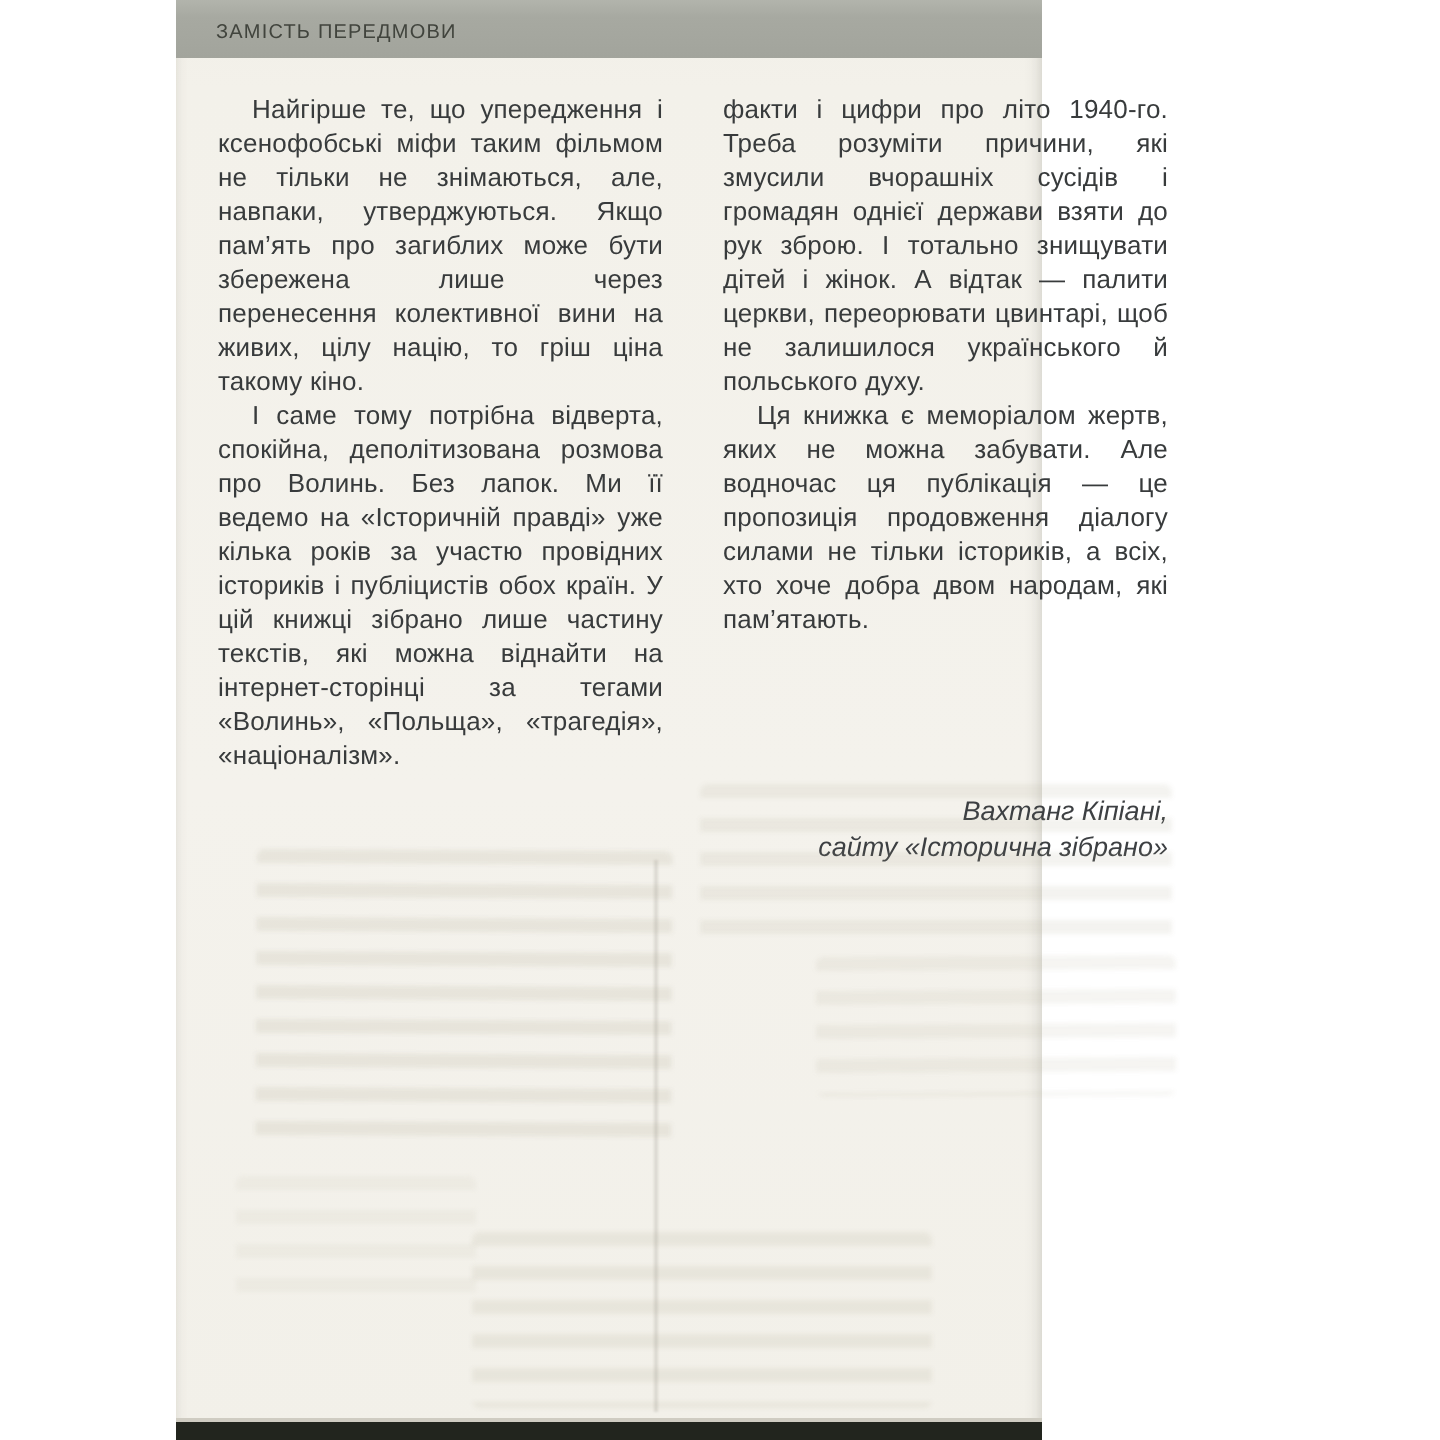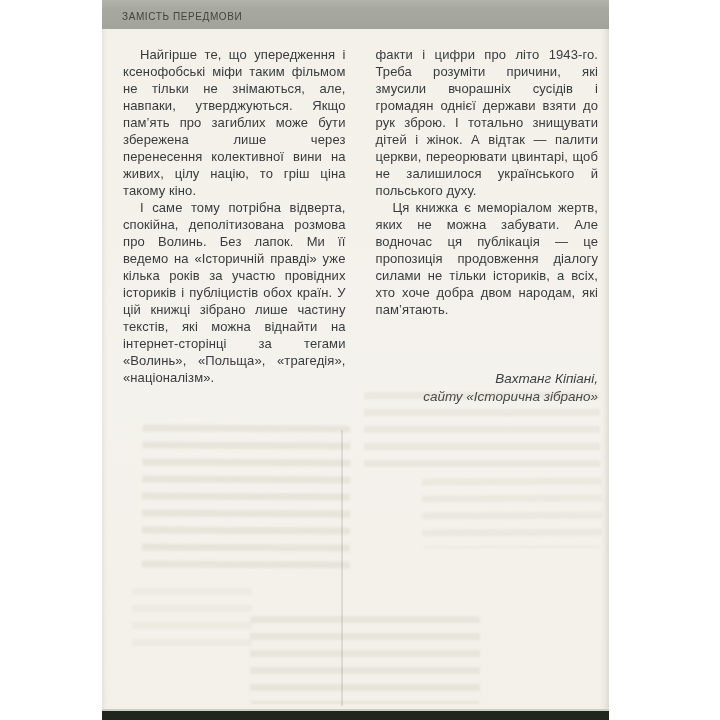--- a/index.html
+++ b/index.html
@@ -12,21 +12,21 @@
   }
   *{margin:0;padding:0;box-sizing:border-box;}
   html,body{width:720px;height:720px;overflow:hidden;}
   body{
     background:var(--background);
     font-family:"Liberation Sans","DejaVu Sans",sans-serif;
     position:relative;
   }
   .stage{position:absolute;inset:0;background:var(--background);}
   .page{
-    position:absolute;left:102px;top:0;width:507px;height:720px;
+    position:absolute;left:88px;top:0;width:433px;height:720px;
     background:linear-gradient(180deg,#f1efe8 0%,var(--paper) 6%,#f4f2ec 55%,#f2f0e9 100%);
     box-shadow:inset -4px 0 8px -4px rgba(110,108,95,.32),
                inset 3px 0 6px -3px rgba(120,118,104,.18);
   }
   .band{
     position:absolute;left:0;top:0;width:100%;height:29px;
     background:linear-gradient(180deg,#b2b4ac 0%,var(--band) 30%,#a2a49c 100%);
     display:flex;align-items:center;padding:3px 0 0 20px;
   }
   .band span{
@@ -37,21 +37,21 @@
     position:absolute;left:21px;top:46px;width:475px;
     display:flex;gap:30px;
   }
   .col{width:229px;color:var(--text);}
   .col p{
     font-size:13px;line-height:17px;text-align:justify;
     letter-spacing:.1px;
   }
   .col p.indent{text-indent:17px;}
   .signature{
-    margin-top:52px;text-align:right;
+    margin-top:79px;text-align:right;
     font-style:italic;font-size:13.5px;line-height:18px;color:#3c3f42;
   }
   
   .bleed{
     position:absolute;pointer-events:none;filter:blur(1.3px);border-radius:4px;
     background:repeating-linear-gradient(to bottom,
       rgba(168,162,138,.16) 0px, rgba(168,162,138,.16) 7px,
       rgba(168,162,138,0) 7px, rgba(168,162,138,0) 17px);
   }
   .bleed-a{left:40px;top:425px;width:208px;height:150px;transform:rotate(.3deg);}
@@ -78,21 +78,21 @@
     <div class="band">
       <span>ЗАМІСТЬ ПЕРЕДМОВИ</span>
     </div>
 
     <div class="columns">
       <div class="col">
         <p class="indent">Найгірше те, що упередження і ксенофобські міфи таким фільмом не тільки не знімаються, але, навпаки, утверджуються. Якщо пам’ять про загиблих може бути збережена лише через перенесення колективної вини на живих, цілу націю, то гріш ціна такому кіно.</p>
         <p class="indent">І саме тому потрібна відверта, спокійна, деполітизована розмова про Волинь. Без лапок. Ми її ведемо на «Історичній правді» уже кілька років за участю провідних істориків і публіцистів обох країн. У цій книжці зібрано лише частину текстів, які можна віднайти на інтернет-сторінці за тегами «Волинь», «Польща», «трагедія», «націоналізм».</p>
       </div>
       <div class="col">
-        <p>факти і цифри про літо 1943-го. Треба розуміти причини, які змусили вчорашніх сусідів і громадян однієї держави взяти до рук зброю. І тотально знищувати дітей і жінок. А відтак — палити церкви, переорювати цвинтарі, щоб не залишилося українського й польського духу.</p>
+        <p>факти і цифри про літо 1940-го. Треба розуміти причини, які змусили вчорашніх сусідів і громадян однієї держави взяти до рук зброю. І тотально знищувати дітей і жінок. А відтак — палити церкви, переорювати цвинтарі, щоб не залишилося українського й польського духу.</p>
         <p class="indent">Ця книжка є меморіалом жертв, яких не можна забувати. Але водночас ця публікація — це пропозиція продовження діалогу силами не тільки істориків, а всіх, хто хоче добра двом народам, які пам’ятають.</p>
         <div class="signature">
           <div>Вахтанг Кіпіані,</div>
           <div>сайту «Історична зібрано»</div>
         </div>
       </div>
     </div>
 
     <div class="bleed bleed-a"></div>
     <div class="bleed bleed-b"></div>

